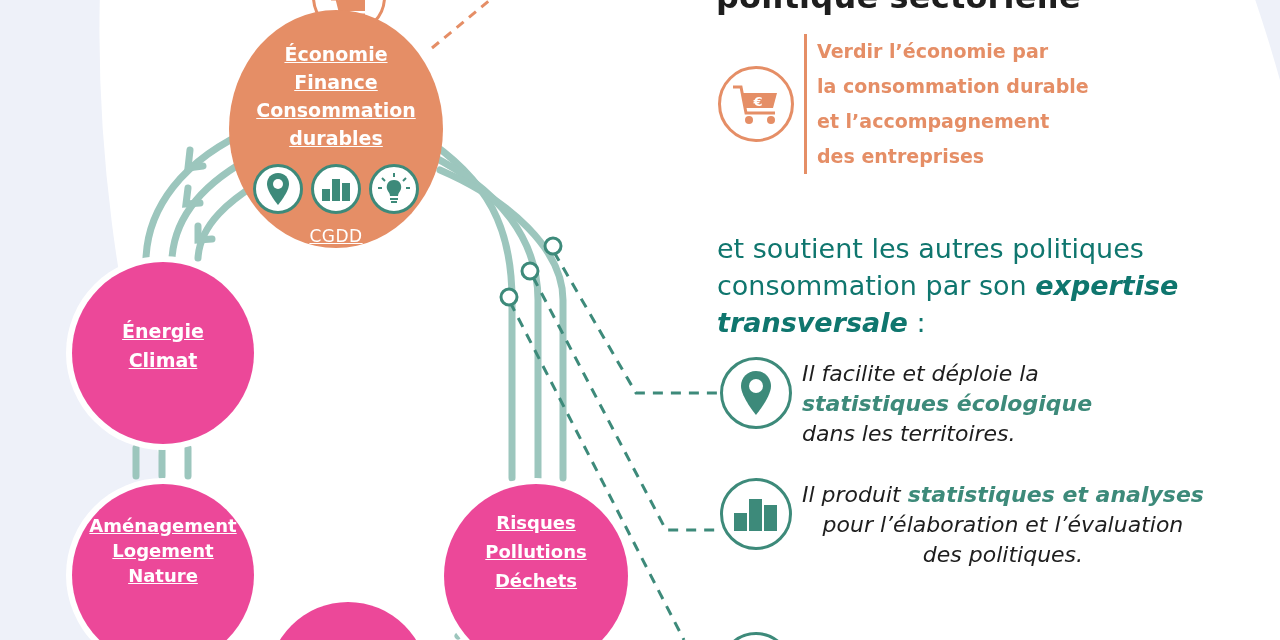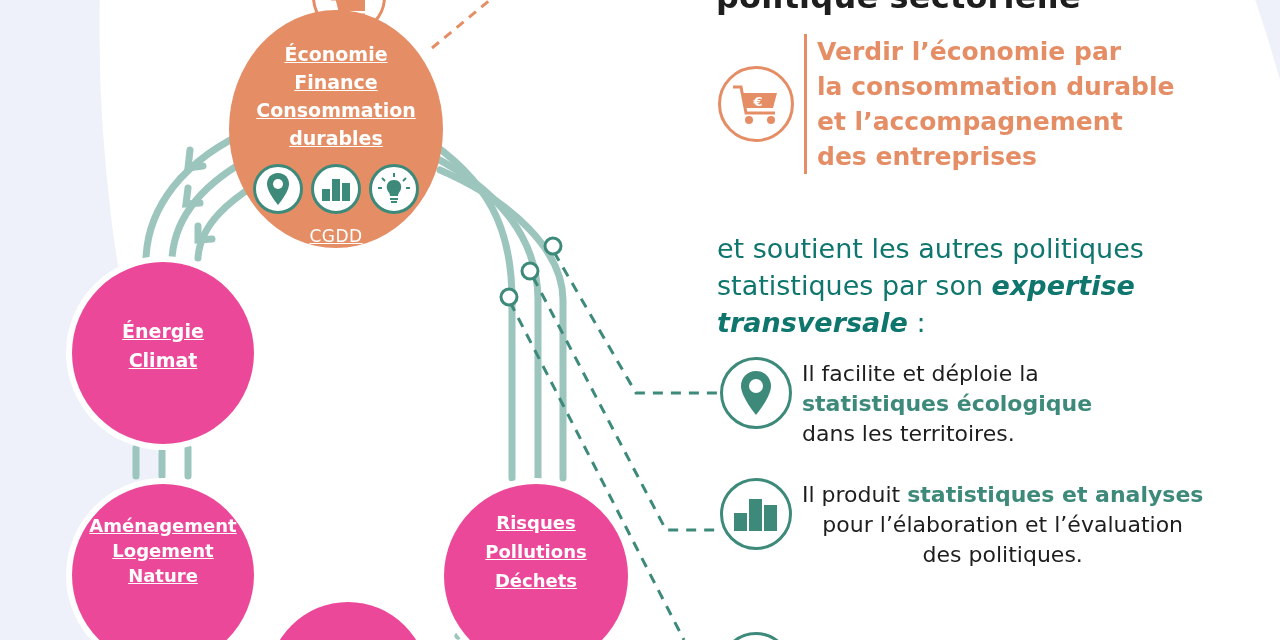--- a/index.html
+++ b/index.html
@@ -45,27 +45,27 @@
     position: absolute; left: 716px; top: -22px; font-size: 32px; font-weight: bold; color: #1e1e1e;
     letter-spacing: 0.2px;
   }
   .orange-block { position: absolute; left: 718px; top: 34px; display: flex; align-items: center; }
   .cart-big {
     width: 76px; height: 76px; border-radius: 50%; border: 3px solid #e58e66; box-sizing: border-box;
     display: flex; align-items: center; justify-content: center; margin-right: 10px;
   }
   .orange-text {
     border-left: 3px solid #e58e66; padding-left: 10px;
-    color: #e58e66; font-weight: bold; font-size: 25px; line-height: 35px; white-space: pre-line;
+    color: #e58e66; font-weight: bold; font-size: 19px; line-height: 35px; white-space: pre-line;
   }
   .support {
     position: absolute; left: 717px; top: 230px; font-size: 27px; line-height: 37px; color: #0f766e;
   }
   .support b { font-weight: bold; font-style: italic; }
-  .item { position: absolute; left: 720px; display: flex; align-items: flex-start; }
+  .item { position: absolute; left: 720px; display: flex; align-items: flex-start; font-style: italic; }
   .item-icon {
     width: 72px; height: 72px; border-radius: 50%; border: 3px solid #3d8a7a; box-sizing: border-box;
     background: #ffffff;
     display: flex; align-items: center; justify-content: center; margin-right: 10px; flex-shrink: 0;
   }
   .item-text { font-size: 22px; line-height: 30px; color: #1e1e1e; padding-top: 2px; }
   .item-text .hl { color: #3d8a7a; font-weight: bold; }
 </style>
 </head>
 <body>
@@ -185,21 +185,21 @@
     </svg>
   </div>
   <div class="orange-text">Verdir l’économie par
 la consommation durable
 et l’accompagnement
 des entreprises</div>
 </div>
 
 <div class="support">
   <div>et soutient les autres politiques</div>
-  <div><span>statistiques par son </span><b>expertise</b></div>
+  <div><span>consommation par son </span><b>expertise</b></div>
   <div><b>transversale</b><span> :</span></div>
 </div>
 
 <div class="item" style="top:357px;">
   <div class="item-icon">
     <svg width="32" height="46" viewBox="0 0 32 46">
         <path d="M16 1 C 7 1, 1 8, 1 16 C 1 27, 16 45, 16 45 C 16 45, 31 27, 31 16 C 31 8, 25 1, 16 1 Z" fill="#3d8a7a"></path>
         <circle cx="16" cy="16" r="7" fill="#ffffff"></circle>
       </svg>
   </div>

